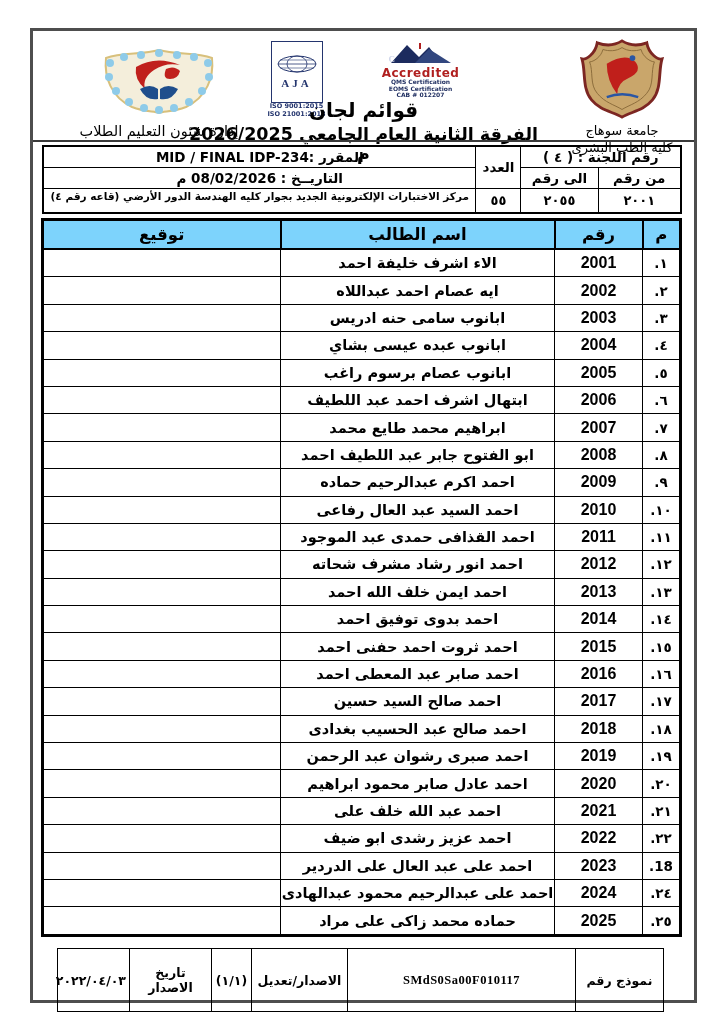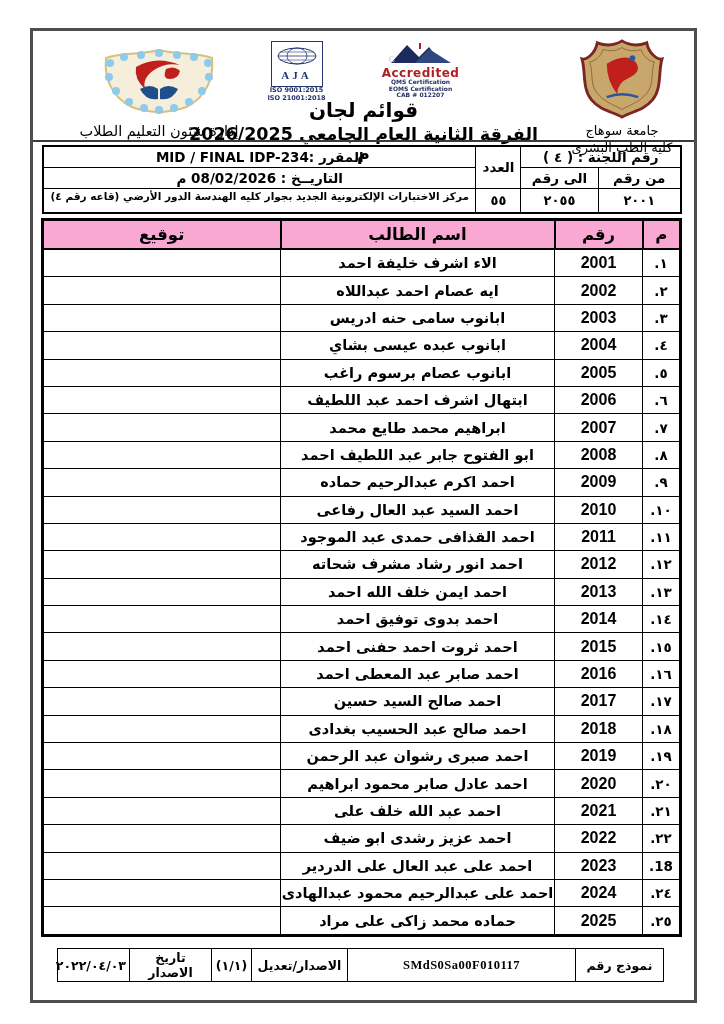--- a/index.html
+++ b/index.html
@@ -15,45 +15,45 @@
   .logo-right{position:absolute;top:8px;right:10px;width:124px;text-align:center;}
   .uni-line{font-weight:normal;font-size:13px;line-height:1.3;}
   .logo-left{position:absolute;top:16px;left:28px;width:196px;text-align:center;}
   .dept-line{font-weight:normal;font-size:14.5px;margin-top:4px;}
   .center-block{position:absolute;top:10px;left:50%;transform:translateX(-50%);width:360px;text-align:center;}
   .accreds{display:flex;justify-content:center;align-items:flex-start;gap:30px;height:52px;}
   .egac{width:104px;line-height:1.05;}
   .egac-accred{color:#b01f1f;font-weight:bold;font-size:12px;letter-spacing:.5px;margin-top:-2px;}
   .egac-sub{color:#1c2b5e;font-weight:bold;font-size:6px;}
   .aja{width:84px;}
-  .aja-box{border:1px solid #24356e;padding:5px 4px;display:inline-block;}
+  .aja-box{border:1px solid #24356e;padding:13px 4px;display:inline-block;}
   .aja-name{color:#24356e;font-weight:bold;font-size:11px;letter-spacing:3px;font-family:"Liberation Serif",serif;}
   .iso-line{color:#24356e;font-weight:bold;font-size:6.5px;line-height:1.2;}
   .doc-title{font-weight:bold;font-size:20px;margin-top:5px;}
   .doc-subtitle{font-weight:bold;font-size:17.5px;margin-top:2px;}
   .hline{position:absolute;left:0;right:0;top:109px;border-top:2.5px solid #3a3a3a;}
   
   table{border-collapse:collapse;table-layout:fixed;}
   .info-table{position:absolute;top:114px;right:12px;width:638px;border:2.5px solid #000;}
   .info-table td{border:1.5px solid #000;text-align:center;font-weight:bold;padding:0;}
   .it-r1{height:21px;font-size:13.5px;}
   .it-r2{height:21px;font-size:13.5px;}
   .it-r3{height:25px;font-size:13px;}
   .loc-cell{font-size:10.5px;vertical-align:top;padding-top:1px !important;margin-left:8px;}
   .main-table{position:absolute;top:187px;right:12px;width:638px;border:3px solid #000;}
   .main-table th{
-    background:#f9a8d4;border:2px solid #000;font-weight:bold;font-size:16.5px;
+    background:#7dd3fc;border:2px solid #000;font-weight:bold;font-size:16.5px;
     height:27px;padding:0;
   }
   .main-table td{border:1px solid #000;text-align:center;padding:0;height:26.4px;}
   .cell-serial{font-size:13.5px;font-weight:bold;}
   .cell-number{font-size:16px;font-weight:bold;font-family:"Liberation Sans",sans-serif;}
   .cell-name{font-size:14.5px;font-weight:bold;}
   .footer-table{position:absolute;top:917px;right:30px;width:606px;border:1.5px solid #000;}
-  .footer-table td{border:1.5px solid #000;text-align:center;font-weight:bold;font-size:12.5px;height:24px;padding:1px 3px;}
+  .footer-table td{border:1.5px solid #000;text-align:center;font-weight:bold;font-size:12.5px;height:24px;padding:16px 3px;}
   .code-cell{font-family:"Liberation Serif",serif;font-size:14.5px;letter-spacing:.5px;}
 </style>
 </head>
 <body>
 
 <div class="frame">
 
   <div class="logo-right">
     <svg width="88" height="80" viewBox="0 0 92 84">
       <path d="M46 2 C54 7 64 7 72 4 C74 16 84 22 88 21 C84 34 88 52 78 64 C68 76 56 76 46 82 C36 76 24 76 14 64 C4 52 8 34 4 21 C8 22 18 16 20 4 C28 7 38 7 46 2 Z" fill="#c9a66b" stroke="#7c2622" stroke-width="3"></path>

